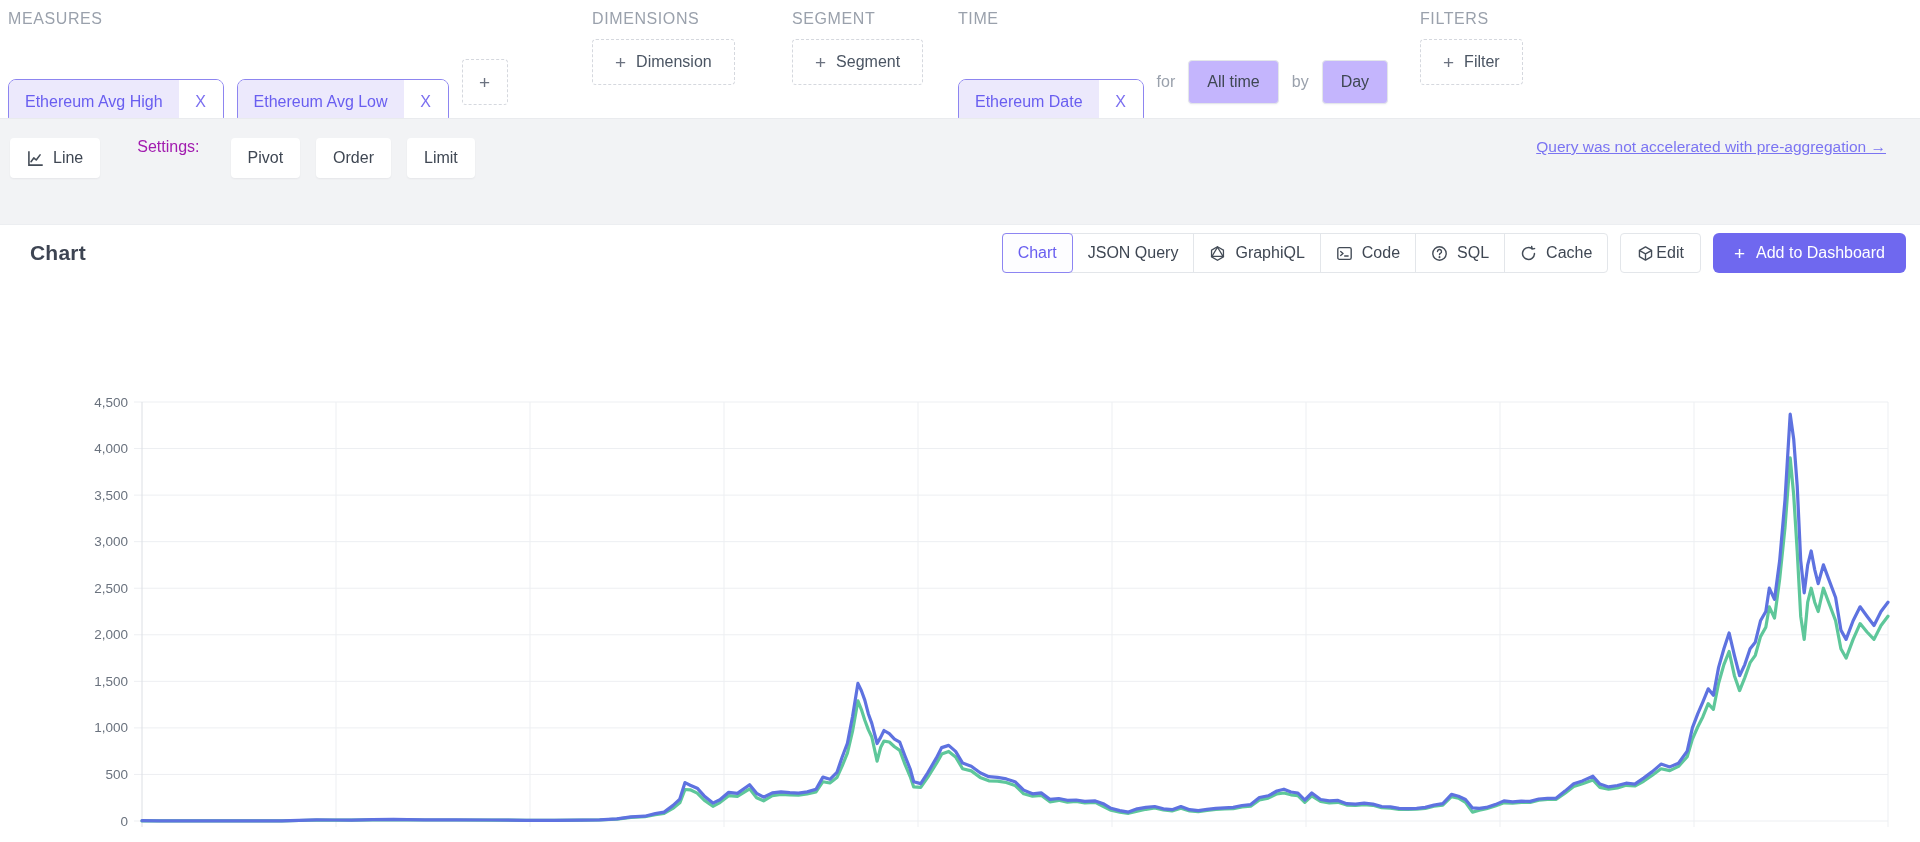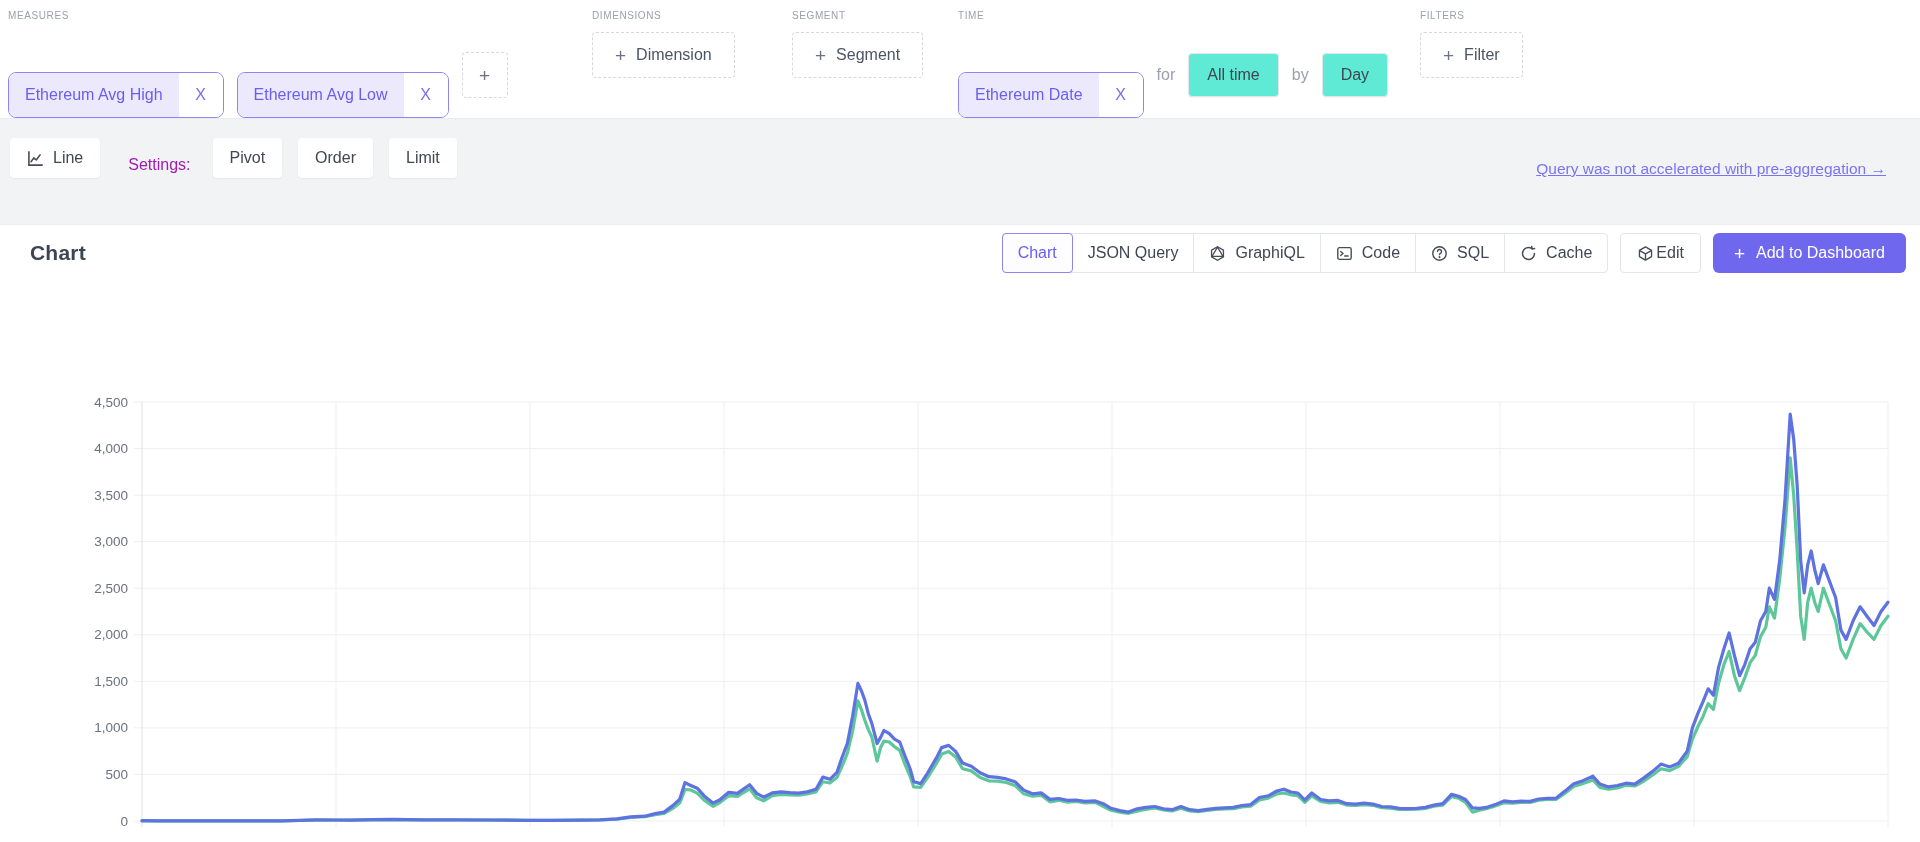--- a/index.html
+++ b/index.html
@@ -3,39 +3,39 @@
 <meta charset="utf-8">
 <style>
   html,body{margin:0;padding:0;background:#fff;}
   body{width:1920px;height:842px;position:relative;overflow:hidden;
        font-family:"Liberation Sans",sans-serif;-webkit-font-smoothing:antialiased;}
   button{font-family:"Liberation Sans",sans-serif;}
 
   
   .filters-bar{position:absolute;left:0;top:0;width:1920px;height:118px;background:#fff;}
   .fgroup{position:absolute;top:10px;}
-  .flabel{font-size:10px;font-weight:500;color:#9aa1ac;letter-spacing:.6px;margin-bottom:11px;}
+  .flabel{font-size:16px;font-weight:500;color:#9aa1ac;letter-spacing:.6px;margin-bottom:11px;}
   .fcontrols{display:flex;align-items:center;gap:13px;}
   .chip{display:inline-flex;align-items:stretch;height:46px;border:1px solid #8d85f0;border-radius:8px;
         background:#fff;overflow:hidden;cursor:pointer;box-sizing:border-box;margin-top:40px;}
   .chip-label{display:flex;align-items:center;padding:0 16px;background:#ece9fc;color:#695ef0;font-size:16px;}
   .chip-x{display:flex;align-items:center;justify-content:center;width:44px;background:#fff;color:#7b6ff0;
           font-size:16px;border:none;cursor:pointer;}
   .dashed-btn{display:inline-flex;align-items:center;gap:10px;height:46px;padding:0 22px;border:1px dashed #d5d8de;
           border-radius:4px;background:#fff;color:#4b5563;font-size:16px;cursor:pointer;box-sizing:border-box;}
   .dashed-btn .plus{color:#6b7280;font-size:19px;font-weight:400;line-height:1;}
   .plus-only{width:46px;padding:0;justify-content:center;}
-  .white-btn{height:44px;padding:0 18px;background:#5eead4;border:1px solid #e3e6ea;border-radius:4px;
+  .white-btn{height:44px;padding:0 18px;background:#c4b5fd;border:1px solid #e3e6ea;border-radius:4px;
           font-size:16px;color:#3f4753;cursor:pointer;box-shadow:0 1px 2px rgba(30,35,48,.04);}
   .muted{color:#9aa1ac;font-size:16px;}
 
   
   .toolbar{position:absolute;left:0;top:118px;width:1920px;height:107px;background:#f2f3f5;
            border-top:1px solid #e9ebee;border-bottom:1px solid #eceef1;box-sizing:border-box;}
-  .toolbar-row{position:absolute;left:10px;right:34px;top:19px;height:40px;display:flex;align-items:flex-end;gap:20px;}
+  .toolbar-row{position:absolute;left:10px;right:34px;top:19px;height:40px;display:flex;align-items:flex-start;gap:29px;}
   .tool-btn{display:inline-flex;align-items:center;gap:9px;height:40px;padding:0 17px;background:#fff;border:none;
            border-radius:4px;font-size:16px;color:#3f4753;box-shadow:0 1px 2px rgba(30,35,48,.06);cursor:pointer;}
   .settings-label{font-size:16px;color:#a21caf;margin:0 2px 4px 8px;}
   .preagg-link{margin-left:auto;font-size:15.5px;color:#7b74f2;text-decoration:underline;cursor:pointer;}
 
   
   .chart-card{position:absolute;left:0;top:225px;width:1920px;height:617px;background:#fff;}
   .chart-header{position:absolute;left:30px;right:14px;top:8px;height:40px;display:flex;align-items:center;}
   .chart-title{font-size:21px;font-weight:600;color:#3d4452;letter-spacing:.2px;}
   .header-controls{margin-left:auto;display:flex;align-items:center;gap:12px;}

